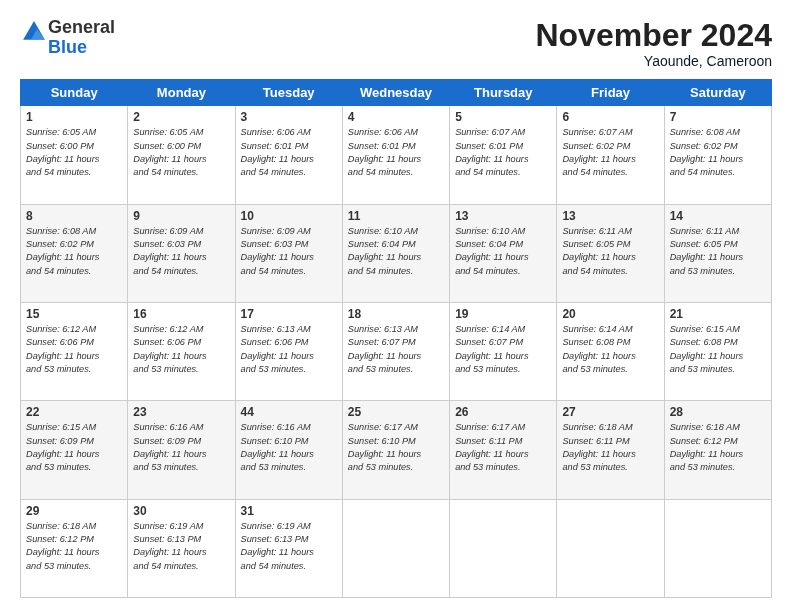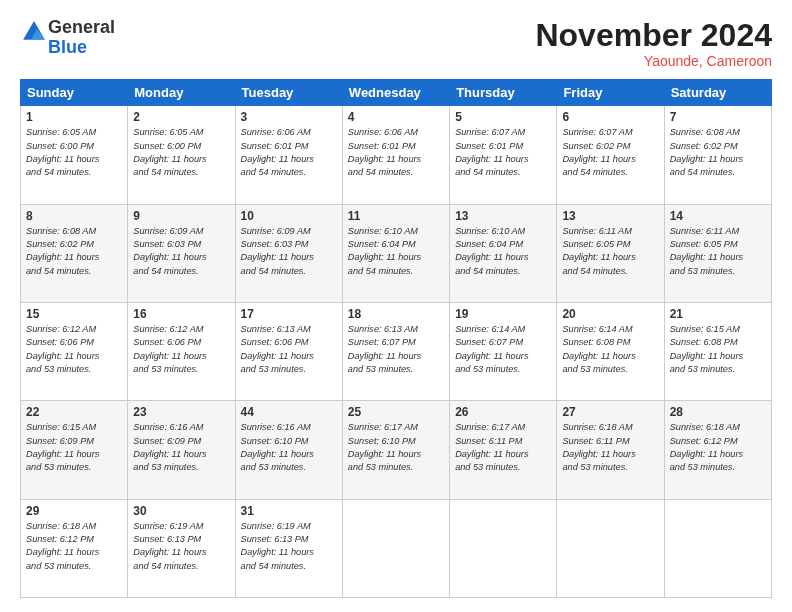--- a/index.html
+++ b/index.html
@@ -42,33 +42,33 @@
       text-align: right;
     }
     .month-title {
       font-size: 32px;
       font-weight: bold;
       color: #222;
       line-height: 1.1;
     }
     .location {
       font-size: 14px;
-      color: #ef4444;
+      color: #0f172a;
     }
     .calendar {
       flex: 1;
       border: 1px solid #ccc;
       border-collapse: collapse;
       width: 100%;
       table-layout: fixed;
     }
     .calendar th {
       background-color: #1a6dcc;
       color: #fff;
-      text-align: left;
+      text-align: center;
       padding: 5px 6px;
       font-size: 13px;
       font-weight: bold;
       border: 1px solid #1a6dcc;
     }
     .calendar td {
       vertical-align: top;
       border: 1px solid #ccc;
       padding: 4px 5px;
       font-size: 9.5px;

